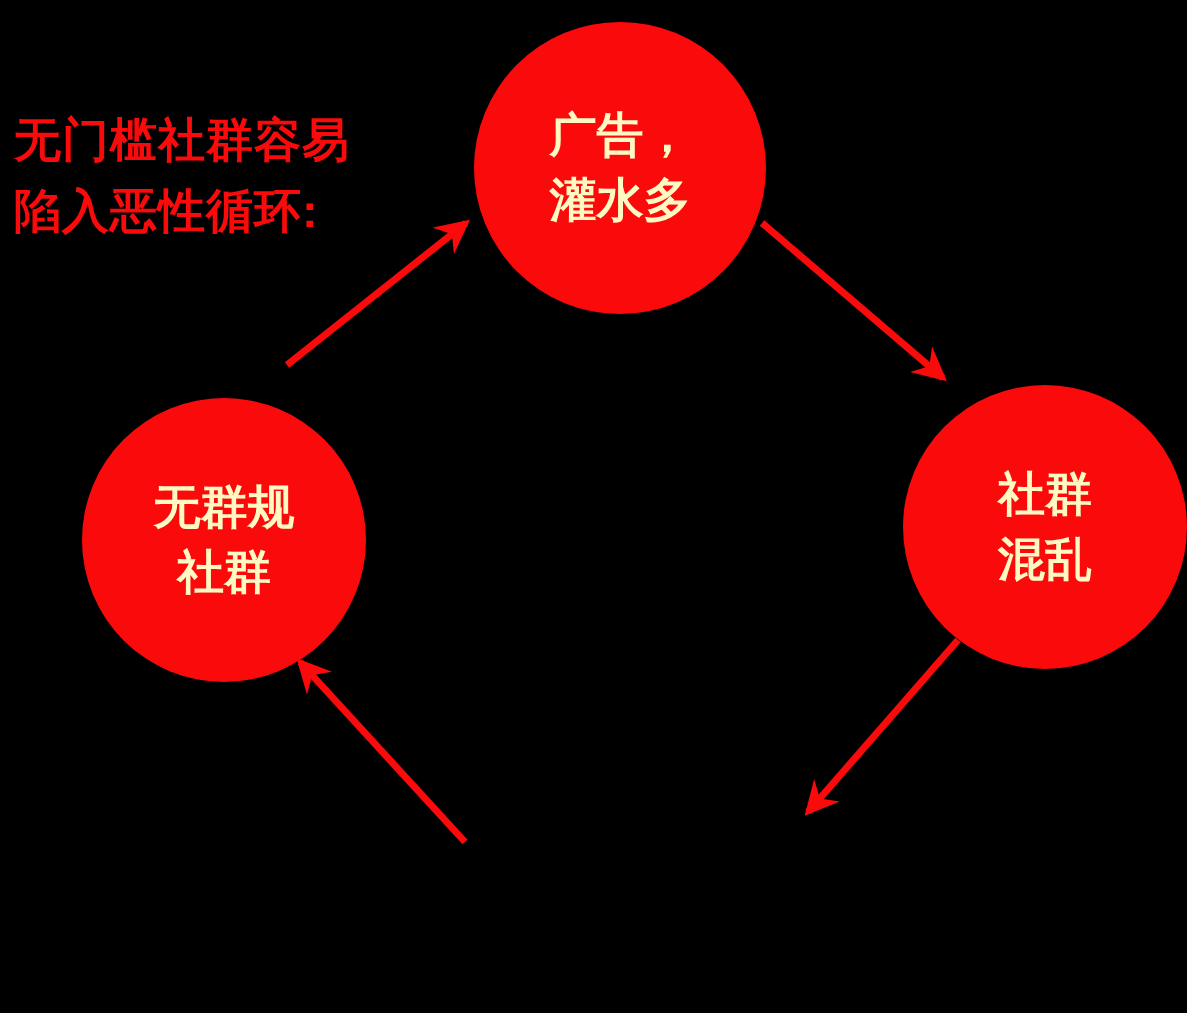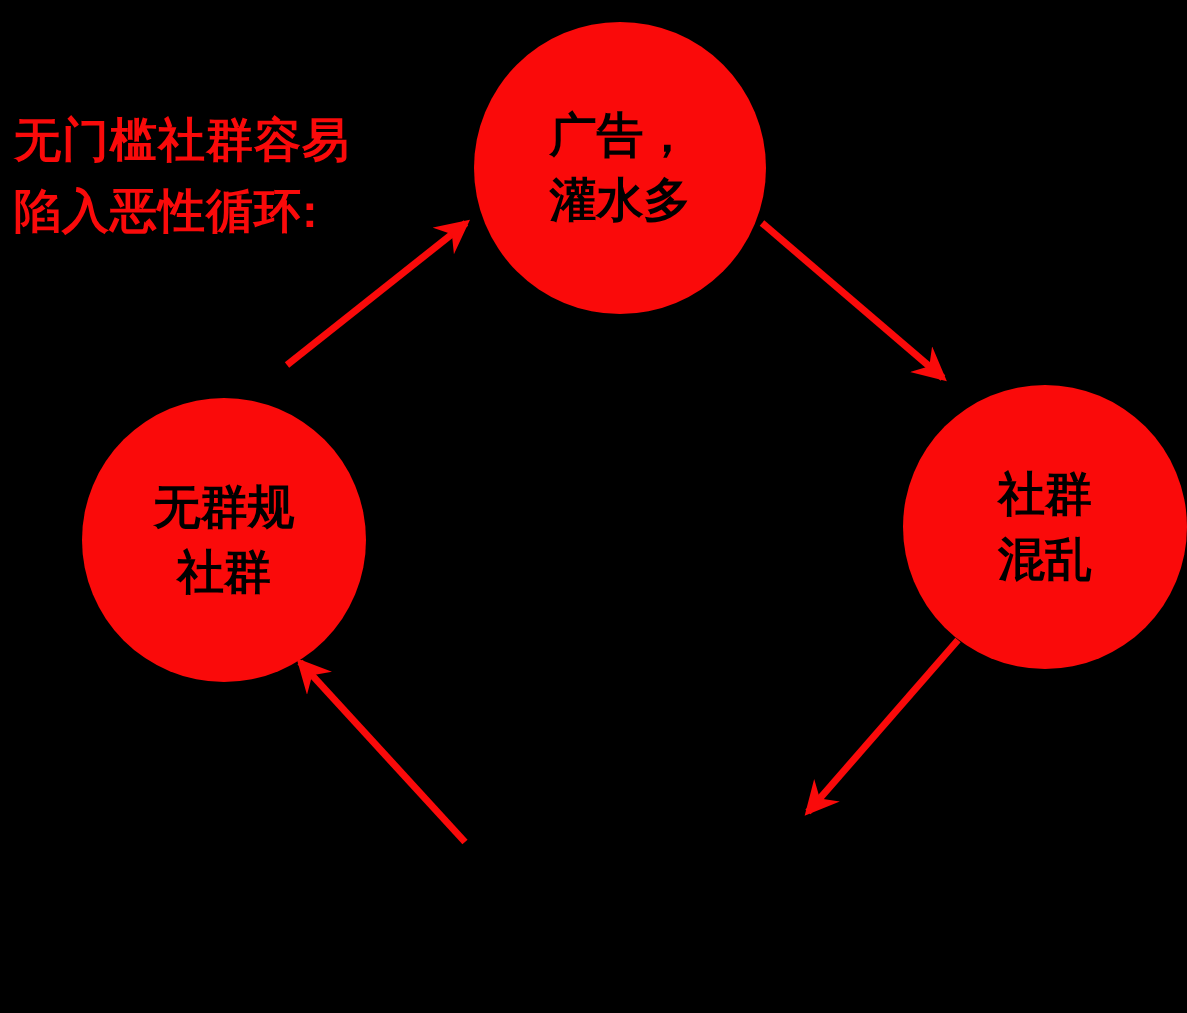--- a/index.html
+++ b/index.html
@@ -30,21 +30,21 @@
   .node {
     position: absolute;
     border-radius: 50%;
     background: #FA0A0A;
     display: flex;
     align-items: center;
     justify-content: center;
     text-align: center;
   }
   .node-label {
-    color: #000000;
+    color: #fef9c3;
     font-size: 47px;
     font-weight: bold;
     line-height: 1.38;
     white-space: pre-line;
   }
   .node-top    { left: 474px; top: 2px;   width: 292px; height: 292px; }
   .node-right  { left: 903px; top: 365px; width: 284px; height: 284px; }
   .node-bottom { left: 480px; top: 733px; width: 280px; height: 280px; }
   .node-left   { left: 82px;  top: 378px; width: 284px; height: 284px; }
   .arrows {

